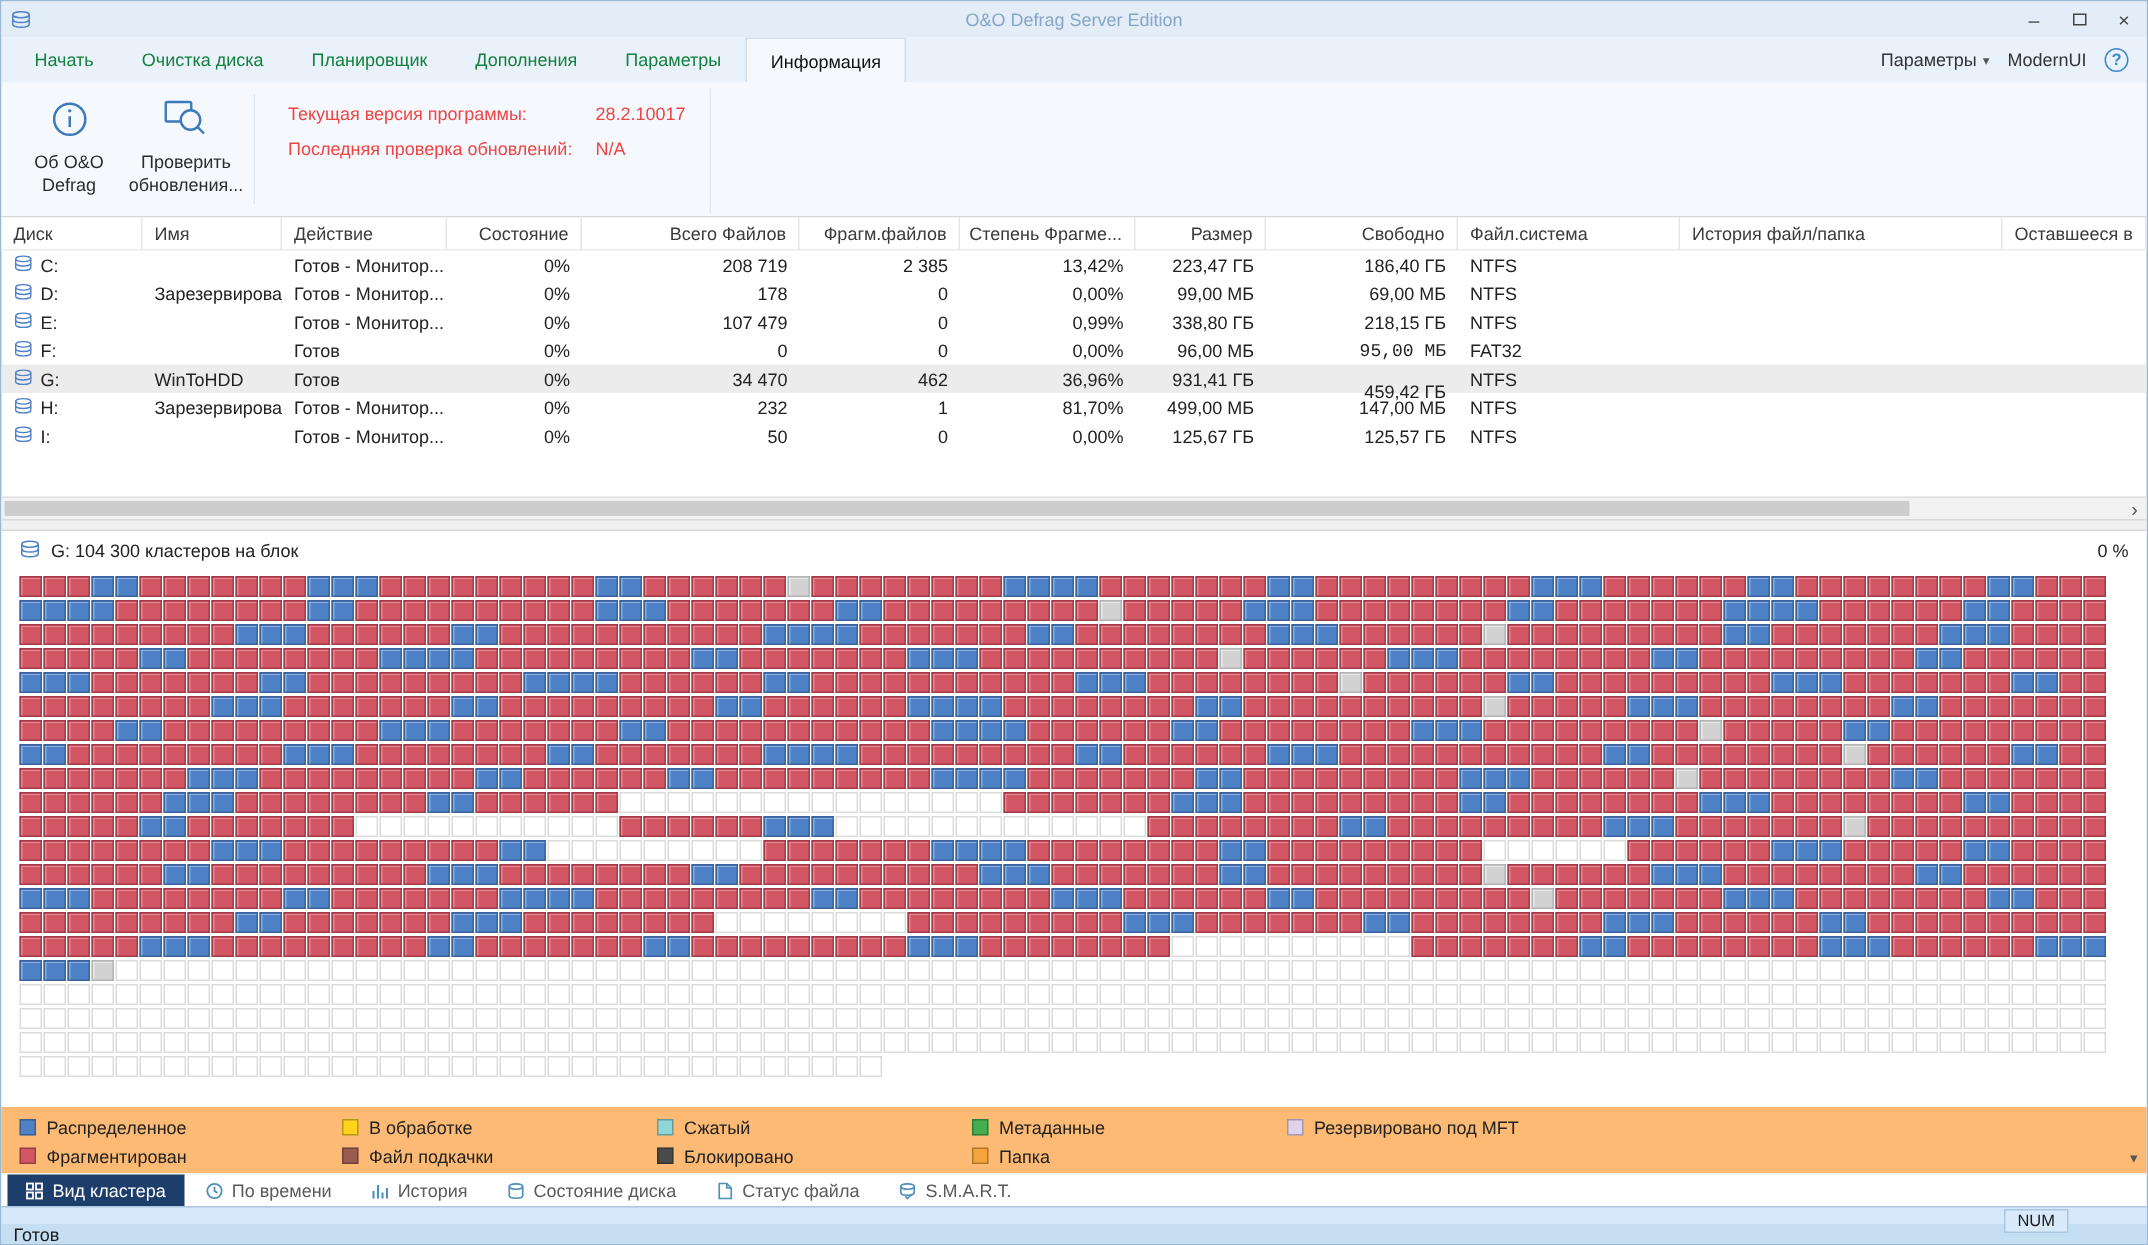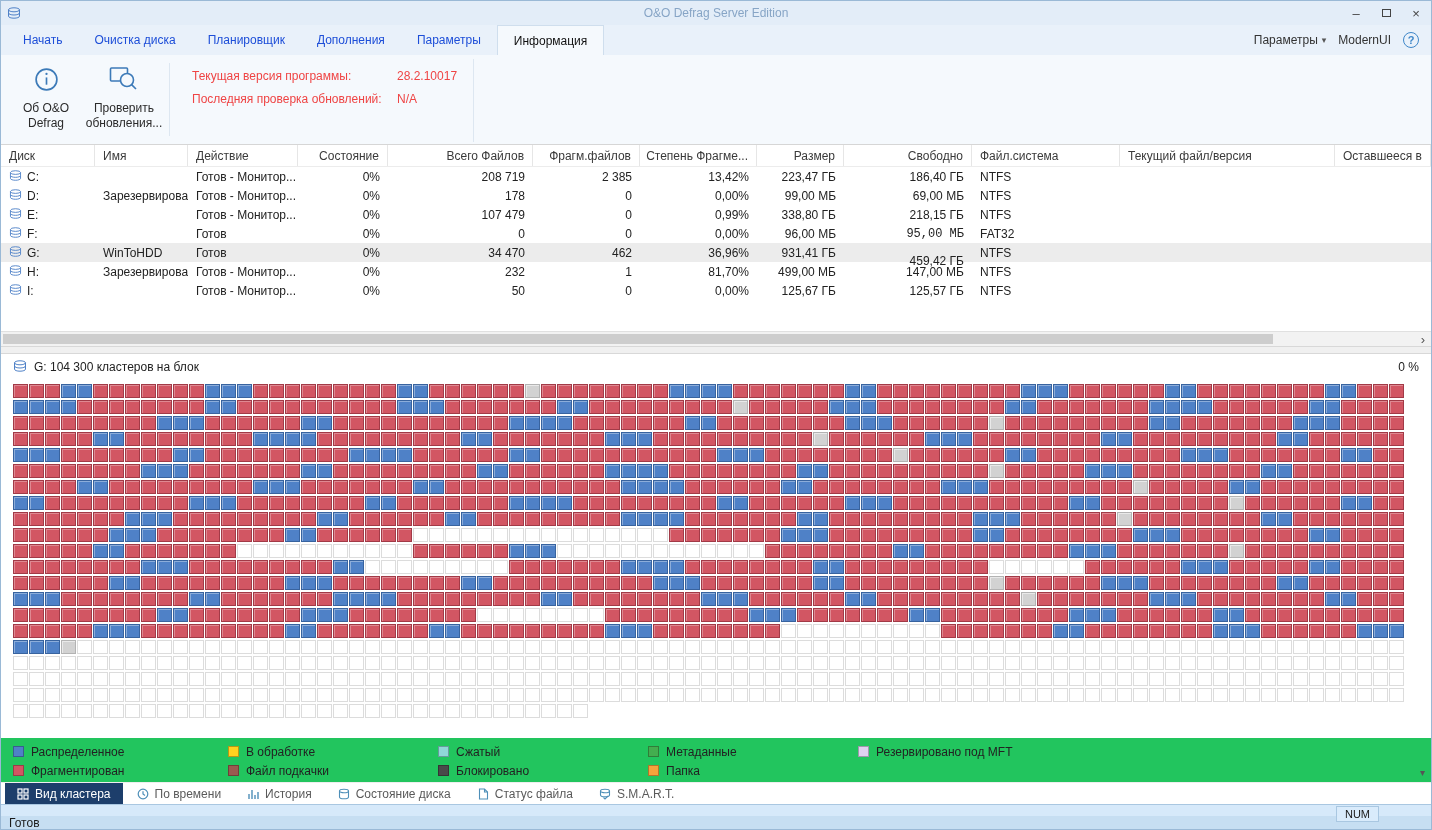--- a/index.html
+++ b/index.html
@@ -10,21 +10,21 @@
   
   .titlebar{height:24px;background:#e3edf8;display:flex;align-items:center;position:relative;flex:0 0 auto;padding-left:6px}
   .app-icon{display:flex;align-items:center}
   .title{position:absolute;left:0;right:0;text-align:center;color:#87a5c6;font-size:12px;pointer-events:none}
   .win-controls{margin-left:auto;display:flex;z-index:1}
   .win-btn{width:30px;height:24px;display:flex;align-items:center;justify-content:center;color:#444;font-size:13px}
   .maxbox{width:9px;height:8px;border:1px solid #444;display:inline-block}
 
   
   .tabstrip{height:30px;background:#e9f1fa;display:flex;align-items:stretch;flex:0 0 auto;padding-left:6px}
-  .rtab{padding:0 16px;display:flex;align-items:center;color:#1d4ed8}
+  .rtab{padding:0 16px;display:flex;align-items:center;color:#15803d}
   .rtab.active{background:#f5f9fd;border:1px solid #cfdeed;border-bottom:none;color:#111}
   .tabstrip-right{margin-left:auto;display:flex;align-items:center;gap:12px;padding-right:12px;color:#333}
   .dd{display:flex;align-items:center;gap:4px}
   .dd .arr{font-size:9px;color:#555}
   .help-circle{width:16px;height:16px;border-radius:50%;border:1px solid #3f87c9;color:#3f87c9;display:flex;align-items:center;justify-content:center;font-size:11px;font-weight:bold}
 
   
   .ribbon{height:90px;background:#f5f9fd;border-bottom:1px solid #d6d6d6;display:flex;flex:0 0 auto;padding:4px 0 2px 6px}
   .rb-btn{width:78px;display:flex;flex-direction:column;align-items:center;padding-top:7px;gap:5px;text-align:center;color:#2b2b2b;line-height:1.2}
   .rb-sep{width:1px;background:#dde7f1;margin:4px 6px 6px}
@@ -55,21 +55,21 @@
   .cluster-map{flex:1 1 auto;padding:4px 12px 0;overflow:hidden;background:#fff}
   .crow{display:flex;gap:1px;margin-bottom:2px}
   .cell{width:15px;height:14px;border:1px solid transparent;flex:0 0 auto}
   .c-a{background:#4f81c7;border-color:#38639f;box-shadow:inset 1px 1px 0 rgba(255,255,255,.35)}
   .c-f{background:#d25663;border-color:#a23a47;box-shadow:inset 1px 1px 0 rgba(255,255,255,.3)}
   .c-g{background:#d2d2d2;border-color:#b3b3b3;box-shadow:inset 1px 1px 0 rgba(255,255,255,.5)}
   .c-e{background:#ffffff;border-color:#dcdcdc}
   .c-n{visibility:hidden}
 
   
-  .legend{height:44px;flex:0 0 auto;position:relative;padding:4px 12px 0;background:#22c55e}
+  .legend{height:44px;flex:0 0 auto;position:relative;padding:4px 12px 0;background:#fdba74}
   .legend-grid{display:grid;grid-auto-flow:column;grid-template-rows:repeat(2,19px);grid-template-columns:215px 210px 210px 210px auto;align-items:center}
   .leg{display:flex;align-items:center;gap:7px;color:#222;white-space:nowrap}
   .sw{width:11px;height:11px;border:1px solid rgba(0,0,0,.28);flex:0 0 auto}
   .legend-scroll{position:absolute;right:6px;bottom:4px;color:#555;font-size:10px}
 
   
   .bottom-tabs{height:22px;display:flex;align-items:stretch;gap:2px;padding-left:4px;flex:0 0 auto;background:#fff;border-top:1px solid #eee}
   .btab{display:flex;align-items:center;gap:6px;padding:0 12px;color:#5a5a5a;white-space:nowrap}
   .btab svg{color:#4e8fb8}
   .btab.active{background:#1d3e6b;color:#fff}
@@ -161,21 +161,21 @@
       <div class="th left" style="width: 94px;">Диск</div>
       <div class="th left" style="width: 93px;">Имя</div>
       <div class="th left" style="width: 110px;">Действие</div>
       <div class="th right" style="width: 90px;">Состояние</div>
       <div class="th right" style="width: 145px;">Всего Файлов</div>
       <div class="th right" style="width: 107px;">Фрагм.файлов</div>
       <div class="th right" style="width: 117px;">Степень Фрагме...</div>
       <div class="th right" style="width: 87px;">Размер</div>
       <div class="th right" style="width: 128px;">Свободно</div>
       <div class="th left" style="width: 148px;">Файл.система</div>
-      <div class="th left" style="width: 215px;">Текущий файл/версия</div>
+      <div class="th left" style="width: 215px;">История файл/папка</div>
       <div class="th left" style="width: 96px;">Оставшееся в</div>
     </div>
   <div class="tbody" id="tbody">
       <div class="tr">
         <div class="td left drive" style="width: 94px;">
           <span><svg width="13" height="11" viewBox="0 0 14 12" fill="none" stroke="#4f81c7" stroke-width="1">
               <ellipse cx="7" cy="2.8" rx="5.5" ry="2"></ellipse>
               <path d="M1.5 2.8v3.2c0 1.1 2.46 2 5.5 2s5.5-.9 5.5-2V2.8"></path>
               <path d="M1.5 6v3.2c0 1.1 2.46 2 5.5 2s5.5-.9 5.5-2V6"></path>
             </svg></span>

